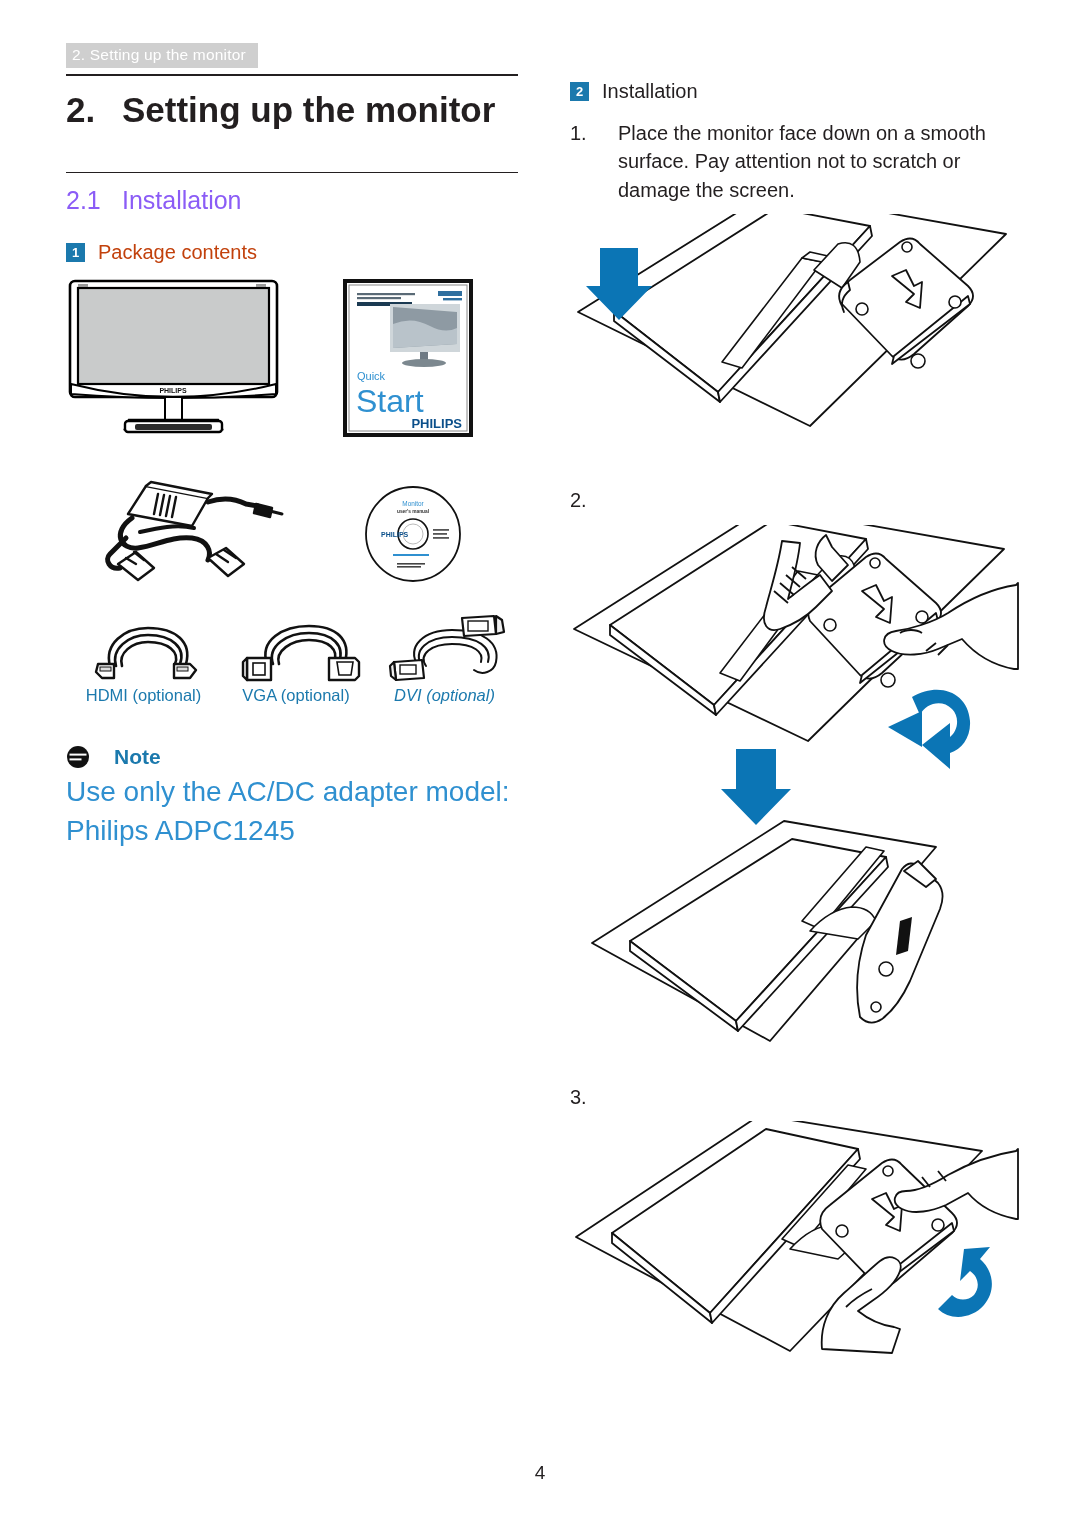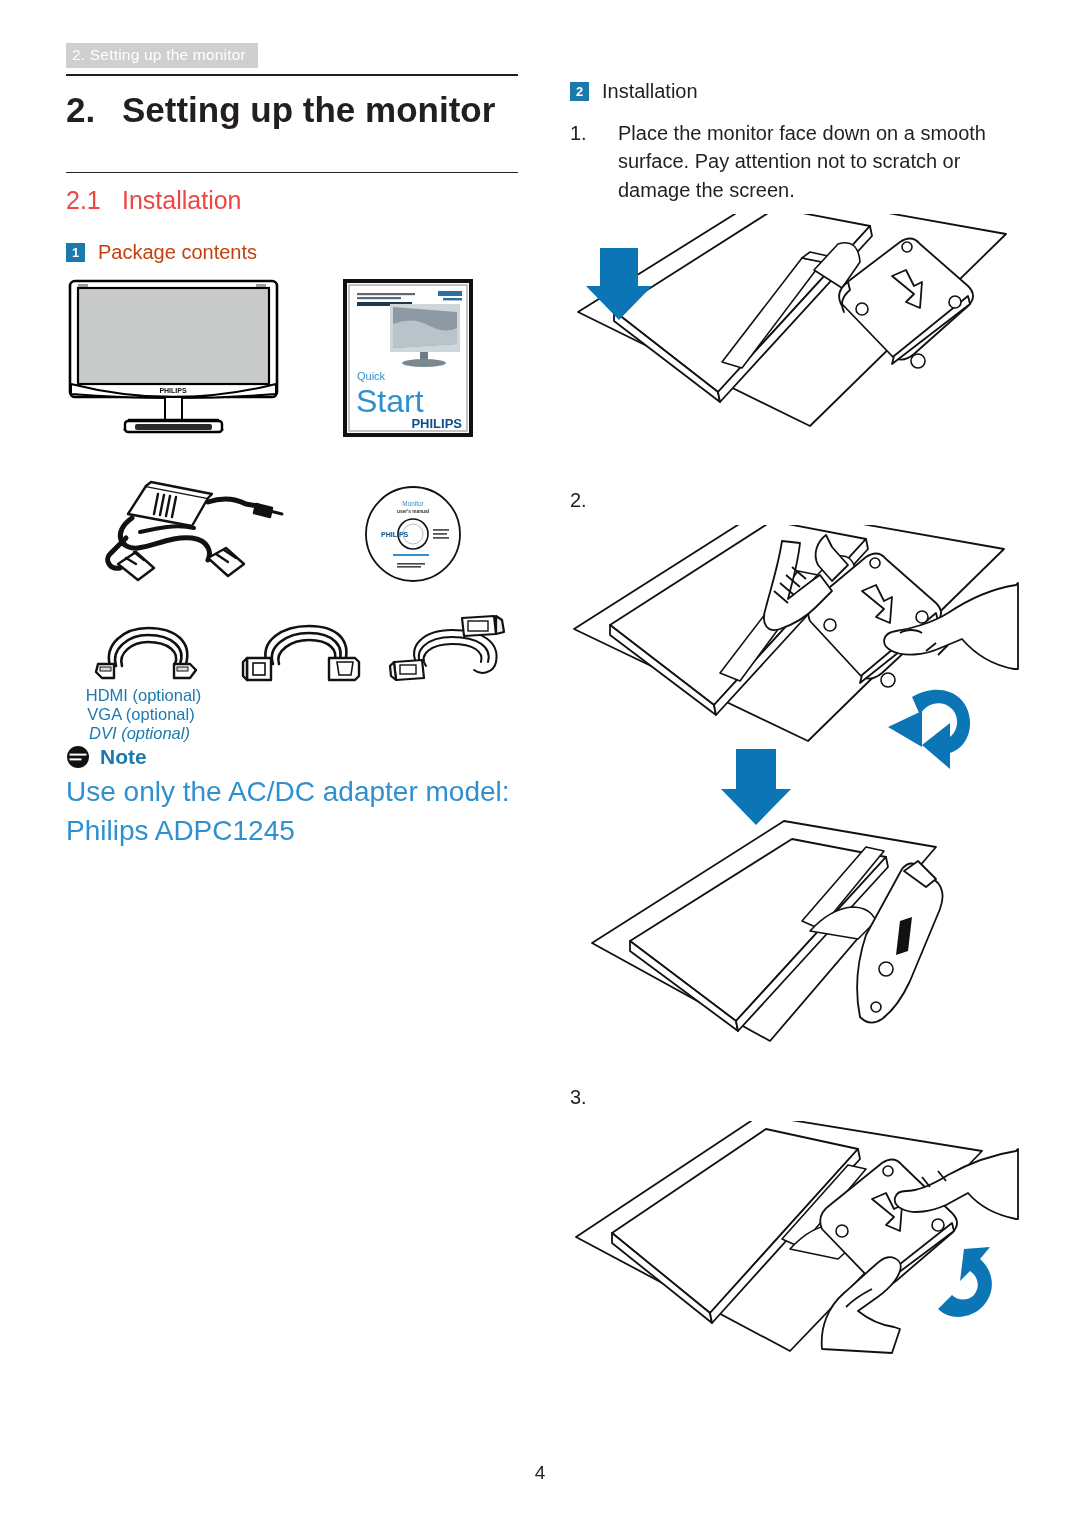--- a/index.html
+++ b/index.html
@@ -30,21 +30,21 @@
   .rule-thick{border:0;border-top:2.5px solid #231f20;margin:0;}
   .rule-thin{border:0;border-top:1.6px solid #231f20;margin:0;}
 
   h1.chapter{
     font-size:35px;font-weight:bold;color:#231f20;
     margin:14px 0 0 0;line-height:1.15;white-space:nowrap;
   }
   h1.chapter .num{display:inline-block;width:56px;}
 
   h2.section{
-    font-size:25px;font-weight:normal;color:#ef4444;
+    font-size:25px;font-weight:normal;color:#8b5cf6;
     margin:12px 0 0 0;line-height:1.2;white-space:nowrap;
   }
   h2.section .num{display:inline-block;width:56px;}
 
   .sub-head{
     display:flex;align-items:center;gap:13px;
     margin-top:26px;
   }
   .badge{
     display:inline-flex;align-items:center;justify-content:center;
@@ -54,32 +54,31 @@
   }
   .sub-head .label{font-size:20px;color:#c2410c;}
 
   
   .pkg{position:relative;width:452px;height:470px;margin-top:14px;}
   .pkg .cell{position:absolute;}
 
   .cable-labels{
     position:absolute;left:0;top:408px;width:452px;
     display:flex;
-    flex-direction:column;
   }
   .cable-labels span{
     color:#1b79ad;font-size:16.5px;text-align:center;
   }
   .cl-1{width:155px;}
   .cl-2{width:150px;}
   .cl-3{width:147px;font-style:italic;}
 
   
   .note{position:absolute;left:66px;top:745px;width:452px;}
-  .note-title{display:flex;align-items:center;gap:10px;}
+  .note-title{display:flex;align-items:center;gap:24px;}
   .note-title .t{font-size:21px;color:#1b79ad;font-weight:bold;}
   .note-body{
     color:#2f90d0;font-size:28px;line-height:1.38;margin-top:4px;
   }
 
   
   .col-right{position:absolute;left:570px;top:80px;width:460px;}
   .step-head{display:flex;align-items:center;gap:13px;}
   .step-head .label{font-size:20px;color:#231f20;}
 

